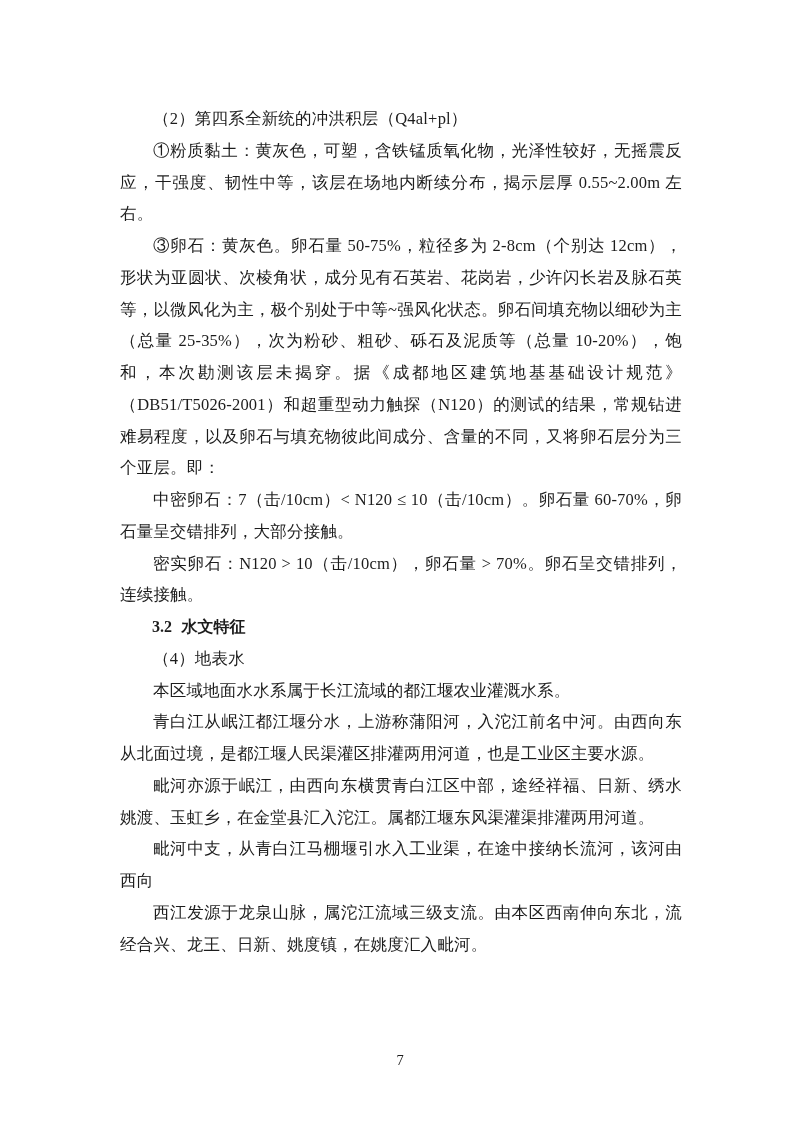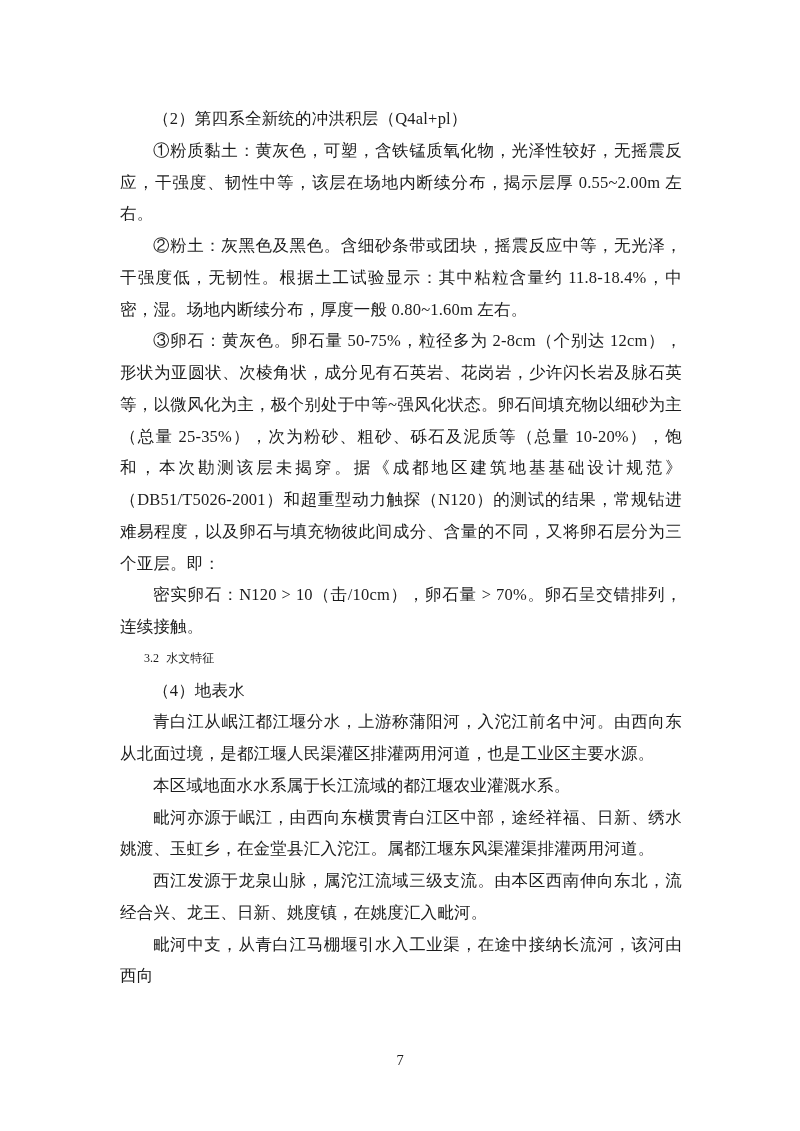--- a/index.html
+++ b/index.html
@@ -22,47 +22,47 @@
   .para {
     margin: 0;
     font-size: 16.5px;
     line-height: 31.75px;
     text-align: justify;
     text-indent: 2em;
     letter-spacing: 0.2px;
   }
   .heading {
     margin: 0;
-    font-size: 12px;
+    font-size: 16px;
     line-height: 31.75px;
-    font-weight: normal;
+    font-weight: bold;
     text-indent: 2em;
     word-spacing: 0.35em;
   }
   .page-number {
     position: absolute;
     left: 0;
     right: 0;
     top: 1042px;
     text-align: center;
     font-size: 14.5px;
     line-height: 20px;
     color: #1c1c1c;
   }
 </style>
 </head>
 <body>
 
 <div class="page">
   <p class="para">（2）第四系全新统的冲洪积层（Q4al+pl）</p>
   <p class="para">①粉质黏土：黄灰色，可塑，含铁锰质氧化物，光泽性较好，无摇震反应，干强度、韧性中等，该层在场地内断续分布，揭示层厚 0.55~2.00m 左右。</p>
-  <p class="para">②粉土：灰黑色及黑色。含细砂条带或团块，摇震反应中等，无光泽，干强度低，无韧性。根据土工试验显示：其中粘粒含量约 11.8-18.4%，中密，湿。场地内断续分布，厚度一般 0.80~1.60m 左右。</p>
   <p class="para">③卵石：黄灰色。卵石量 50-75%，粒径多为 2-8cm（个别达 12cm），形状为亚圆状、次棱角状，成分见有石英岩、花岗岩，少许闪长岩及脉石英等，以微风化为主，极个别处于中等~强风化状态。卵石间填充物以细砂为主（总量 25-35%），次为粉砂、粗砂、砾石及泥质等（总量 10-20%），饱和，本次勘测该层未揭穿。据《成都地区建筑地基基础设计规范》（DB51/T5026-2001）和超重型动力触探（N120）的测试的结果，常规钻进难易程度，以及卵石与填充物彼此间成分、含量的不同，又将卵石层分为三个亚层。即：</p>
+  <p class="para">中密卵石：7（击/10cm）&lt; N120 ≤ 10（击/10cm）。卵石量 60-70%，卵石量呈交错排列，大部分接触。</p>
   <p class="para">密实卵石：N120 &gt; 10（击/10cm），卵石量 &gt; 70%。卵石呈交错排列，连续接触。</p>
   <h2 class="heading">3.2 水文特征</h2>
   <p class="para">（4）地表水</p>
+  <p class="para">本区域地面水水系属于长江流域的都江堰农业灌溉水系。</p>
   <p class="para">青白江从岷江都江堰分水，上游称蒲阳河，入沱江前名中河。由西向东从北面过境，是都江堰人民渠灌区排灌两用河道，也是工业区主要水源。</p>
-  <p class="para">本区域地面水水系属于长江流域的都江堰农业灌溉水系。</p>
   <p class="para">毗河亦源于岷江，由西向东横贯青白江区中部，途经祥福、日新、绣水姚渡、玉虹乡，在金堂县汇入沱江。属都江堰东风渠灌渠排灌两用河道。</p>
+  <p class="para">毗河中支，从青白江马棚堰引水入工业渠，在途中接纳长流河，该河由西向</p>
   <p class="para">西江发源于龙泉山脉，属沱江流域三级支流。由本区西南伸向东北，流经合兴、龙王、日新、姚度镇，在姚度汇入毗河。</p>
-  <p class="para">毗河中支，从青白江马棚堰引水入工业渠，在途中接纳长流河，该河由西向</p>
   <div class="page-number">7</div>
 </div>
 
 </body></html>

